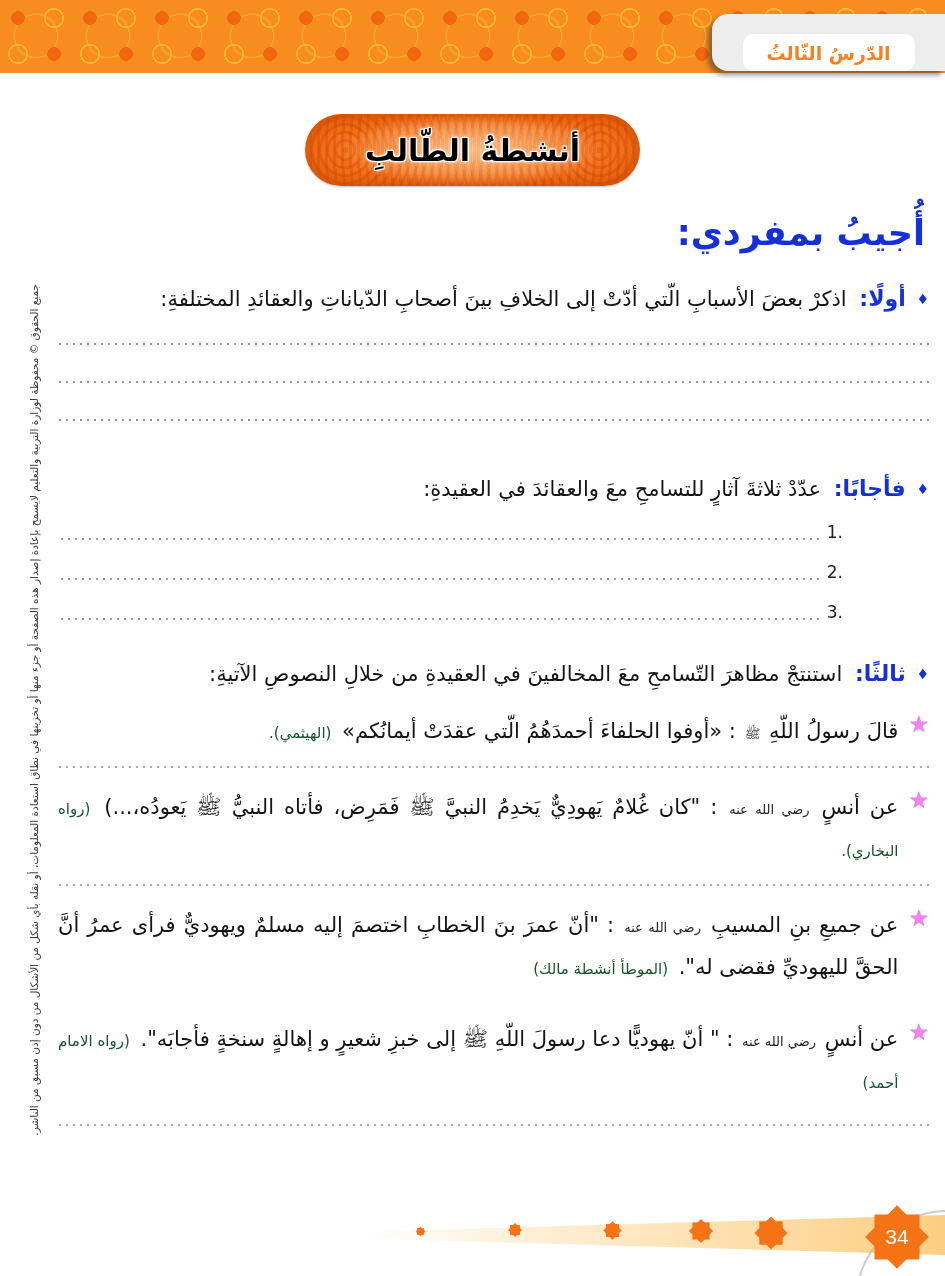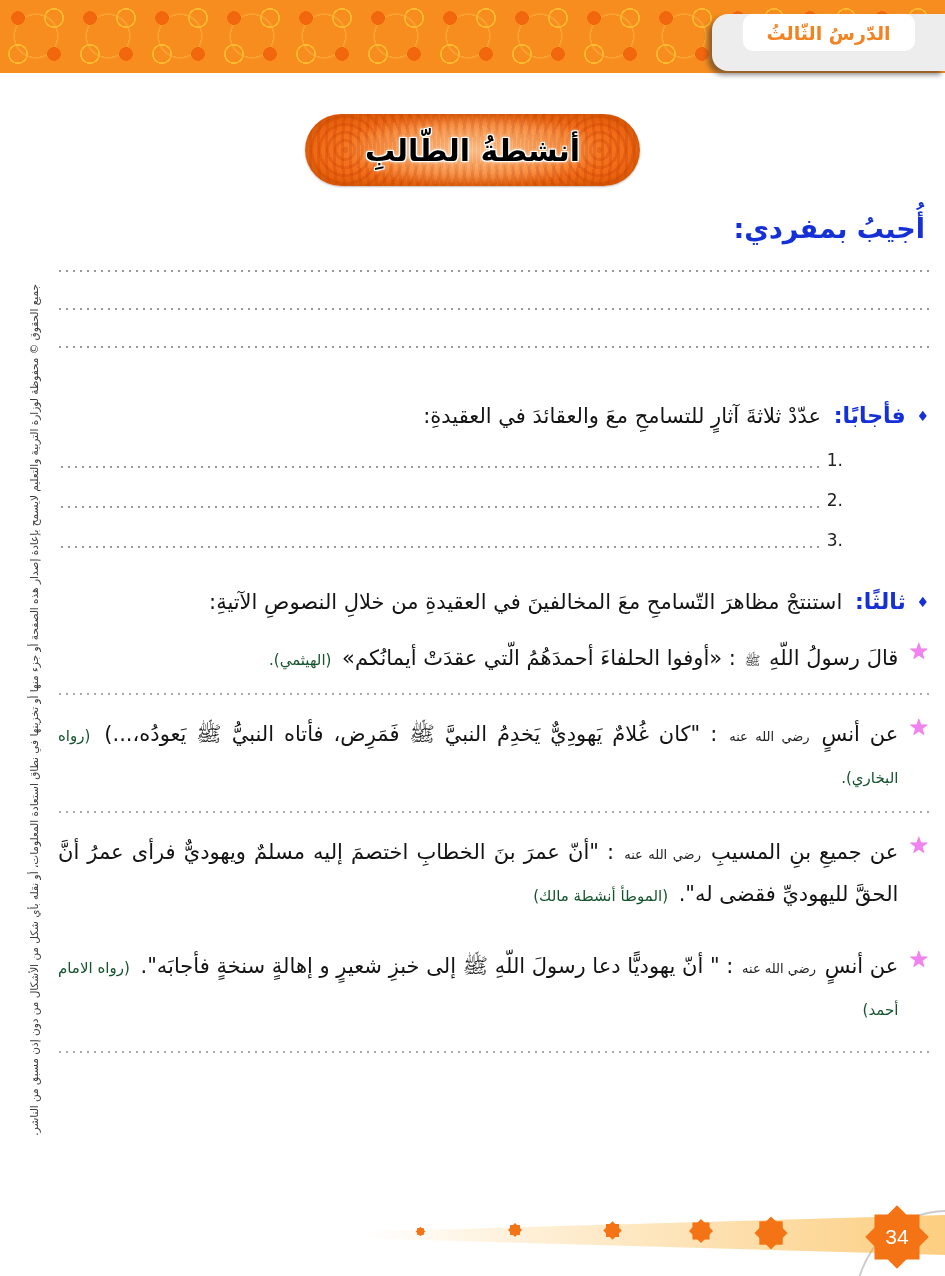--- a/index.html
+++ b/index.html
@@ -11,40 +11,40 @@
     background-color:#f68d1e;
     background-image:
       radial-gradient(circle 11px at 18px 18px, #f2660e 62%, transparent 63%),
       radial-gradient(circle 11px at 54px 54px, #f2660e 62%, transparent 63%),
       radial-gradient(circle 15px at 54px 18px, transparent 55%, #fdb92e 56%, #fdb92e 66%, transparent 67%),
       radial-gradient(circle 15px at 18px 54px, transparent 55%, #fdb92e 56%, #fdb92e 66%, transparent 67%),
       radial-gradient(circle 26px at 36px 36px, transparent 80%, #f9a93a 81%, transparent 90%);
     background-size:72px 72px;}
   .lesson-tab{position:absolute;top:14px;right:0;width:233px;height:57px;background:#ededed;
     border-radius:16px 0 0 16px;box-shadow:-4px 4px 5px rgba(55,55,55,.55);
-    display:flex;align-items:flex-start;justify-content:center;z-index:3;}
+    display:flex;align-items:flex-end;justify-content:center;z-index:3;}
   .lesson-tab-inner{background:#fff;border-radius:10px;min-width:172px;height:37px;
     display:flex;align-items:center;justify-content:center;
     color:#f58220;font-weight:bold;font-size:19px;direction:rtl;}
 
   
   .banner{position:absolute;top:114px;left:305px;width:335px;height:72px;border-radius:40px;
     background:
       radial-gradient(ellipse 52% 70% at 50% 50%, rgba(255,236,210,.55), rgba(255,210,160,.25) 55%, transparent 75%),
       repeating-radial-gradient(circle at 12% 50%, rgba(196,60,0,.28) 0 3px, transparent 3px 8px),
       repeating-radial-gradient(circle at 88% 50%, rgba(196,60,0,.28) 0 3px, transparent 3px 8px),
       radial-gradient(ellipse at center, #ff9a3d 0%, #f4711c 60%, #e65a06 100%);
     box-shadow:inset 0 0 14px #c44f00, 0 1px 2px rgba(0,0,0,.25);
     display:flex;align-items:center;justify-content:center;}
   .banner-title{direction:rtl;color:#000;font-weight:bold;font-size:30px;
     text-shadow:0 0 3px #fff,0 0 4px #fff,1px 1px 0 #fff,-1px -1px 0 #fff,1px -1px 0 #fff,-1px 1px 0 #fff;}
 
   
   .content{position:absolute;top:205px;left:58px;right:16px;direction:rtl;color:#141414;}
-  .main-heading{color:#1430d6;font-weight:bold;font-size:27px;padding:8px 4px 0 0;}
+  .main-heading{color:#1430d6;font-weight:bold;font-size:35px;padding:8px 4px 0 0;}
   .q-row{margin-top:28px;font-size:21px;line-height:1.6;padding-left:4px;}
   .bullet-diamond{color:#1430d6;font-size:14px;vertical-align:2px;margin-left:4px;}
   .q-label{color:#1430d6;font-weight:bold;font-size:22px;margin-left:6px;}
   .q-text{font-size:21px;}
 
   .dotline{height:2px;background-image:repeating-linear-gradient(to left,#999 0 2px,transparent 2px 7px);}
   .answer-lines .dotline{margin-top:36px;}
   .answer-lines .dotline:first-child{margin-top:26px;}
 
   .numbered{margin-top:6px;padding-right:86px;}
@@ -97,20 +97,25 @@
   <div class="banner">
     <div class="banner-title">أنشطةُ الطّالبِ</div>
   </div>
 
   <div class="copyright">جميع الحقوق © محفوظة لوزارة التربية والتعليم لايسمح بإعادة إصدار هذه الصفحة أو جزء منها أو تخزينها في نطاق استعادة المعلومات، أو نقله بأي شكل من الأشكال من دون إذن مسبق من الناشر.</div>
 
   <div class="content">
 
     <div class="main-heading">أُجيبُ بمفردي:</div>
 
+    <div class="q-row">
+      <span class="bullet-diamond">♦</span>
+      <span class="q-label">أولًا:</span>
+      <span class="q-text">اذكرْ بعضَ الأسبابِ الّتي أدّتْ إلى الخلافِ بينَ أصحابِ الدّياناتِ والعقائدِ المختلفةِ:</span>
+    </div>
     <div class="answer-lines">
       <div class="dotline"></div>
       <div class="dotline"></div>
       <div class="dotline"></div>
     </div>
 
     <div class="q-row" style="margin-top:50px;">
       <span class="bullet-diamond">♦</span>
       <span class="q-label">فأجابًا:</span>
       <span class="q-text">عدّدْ ثلاثةَ آثارٍ للتسامحِ معَ والعقائدَ في العقيدةِ:</span>

